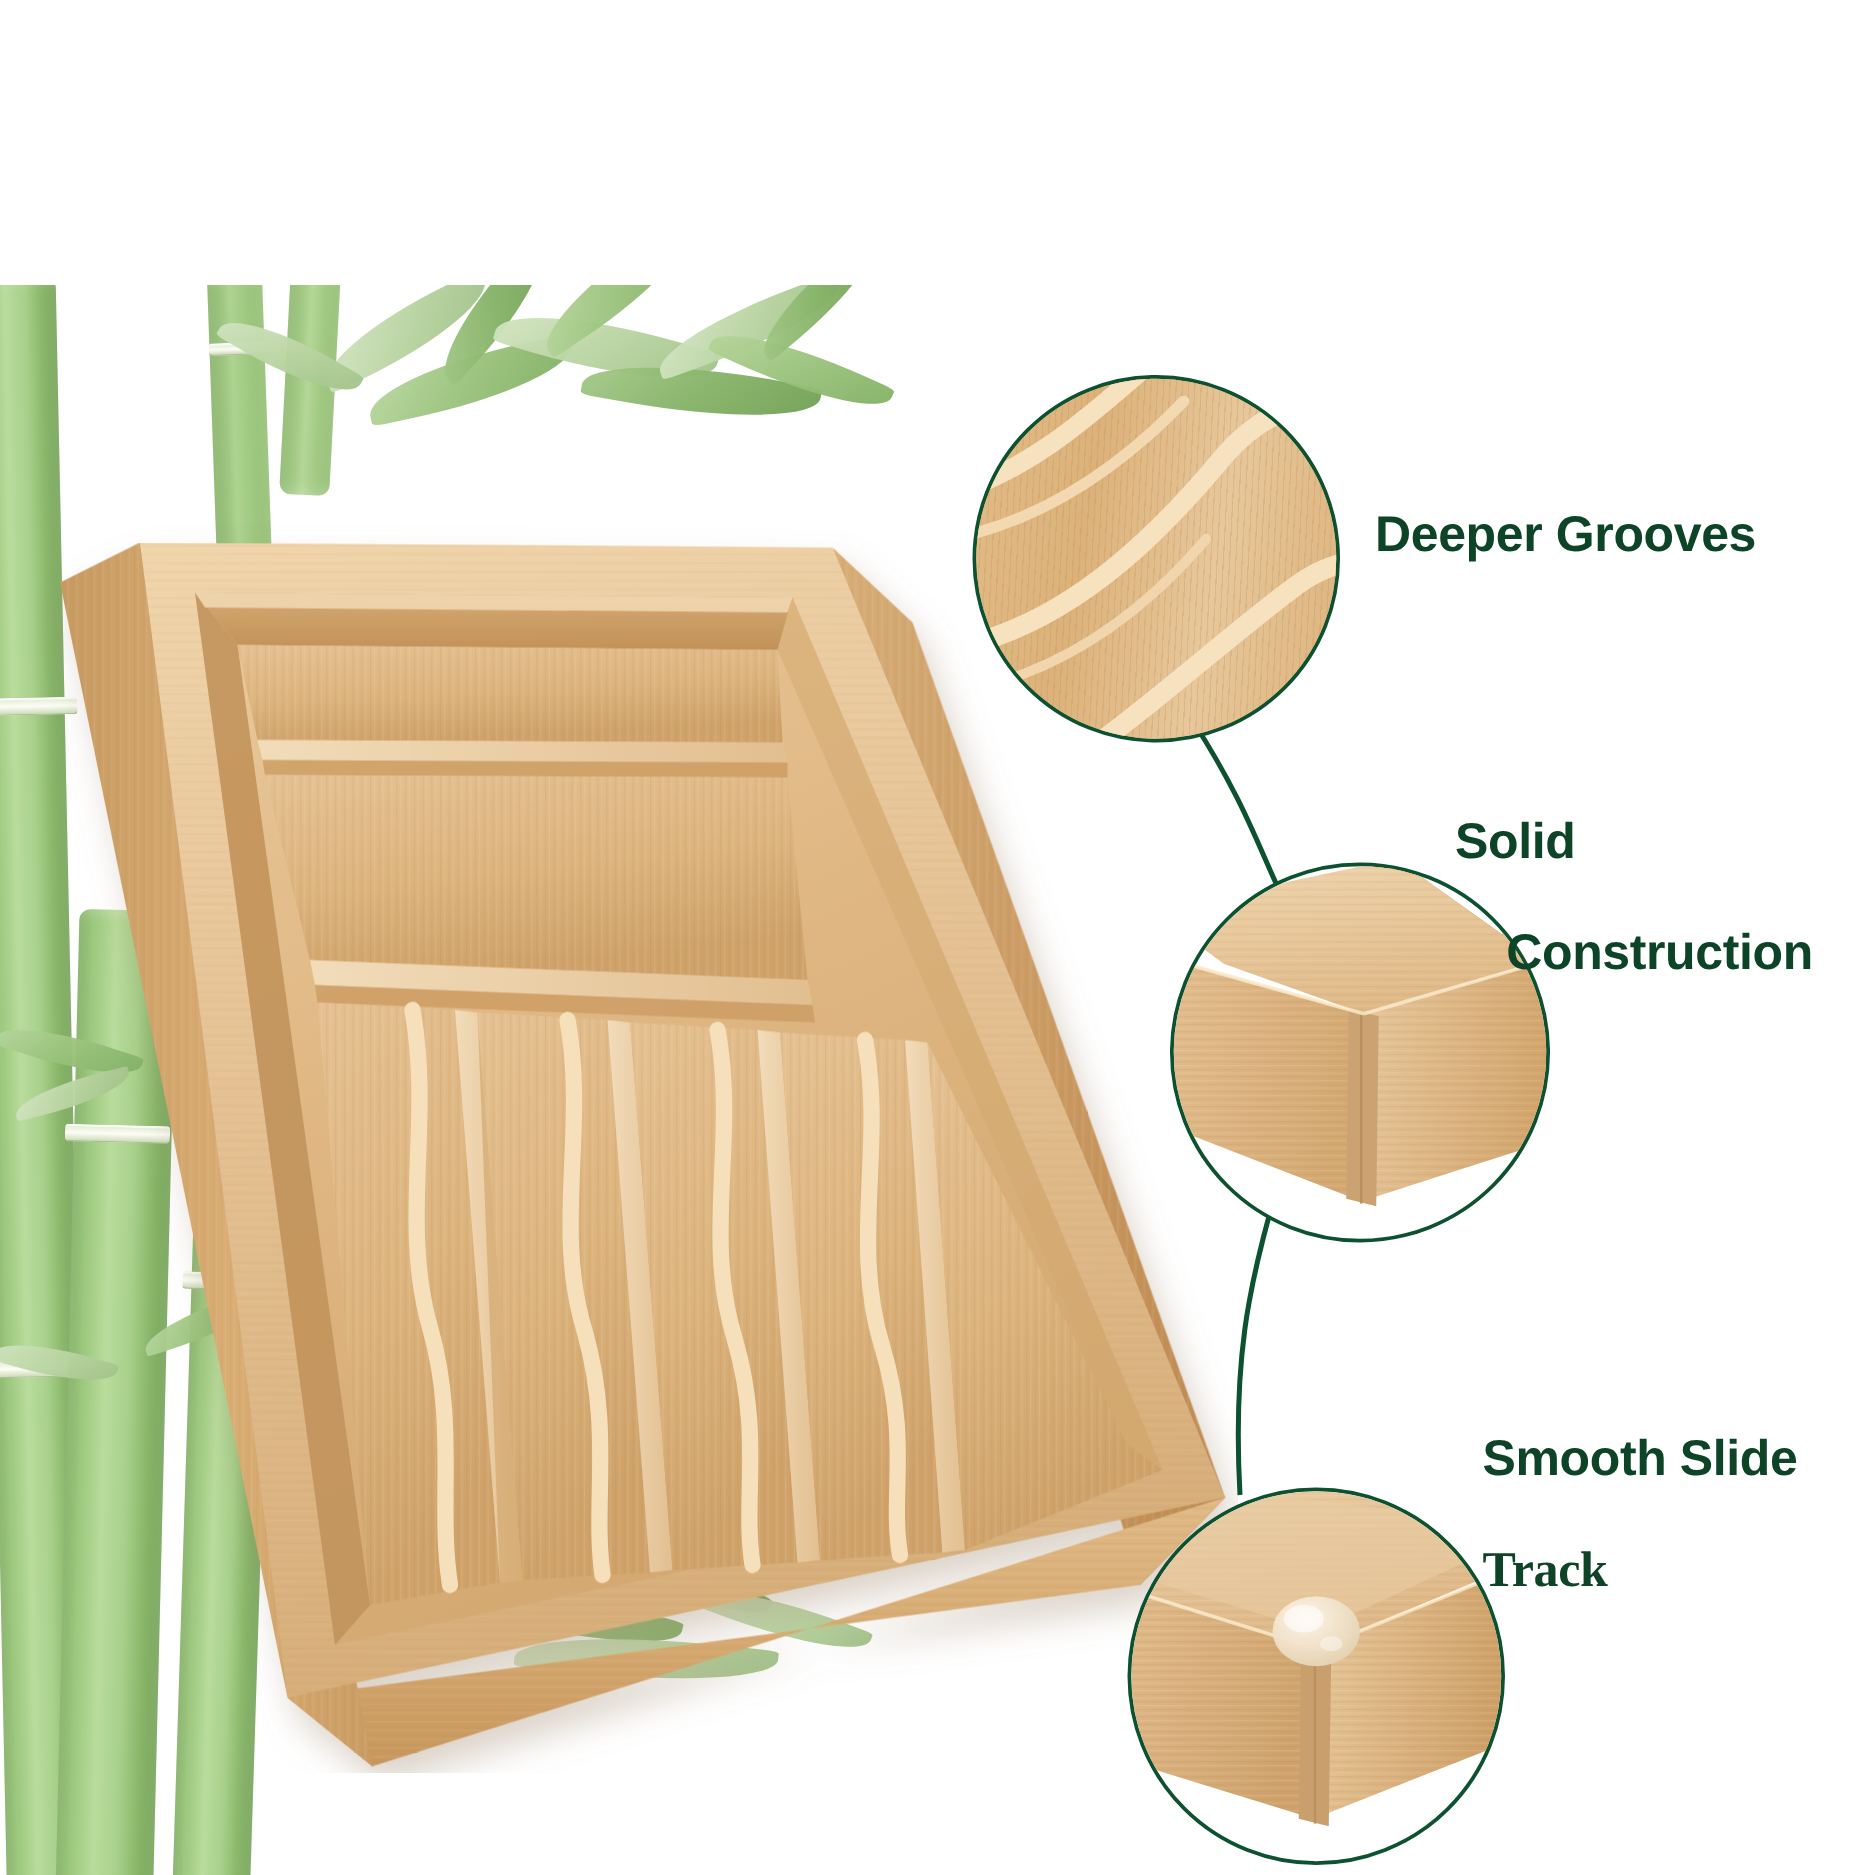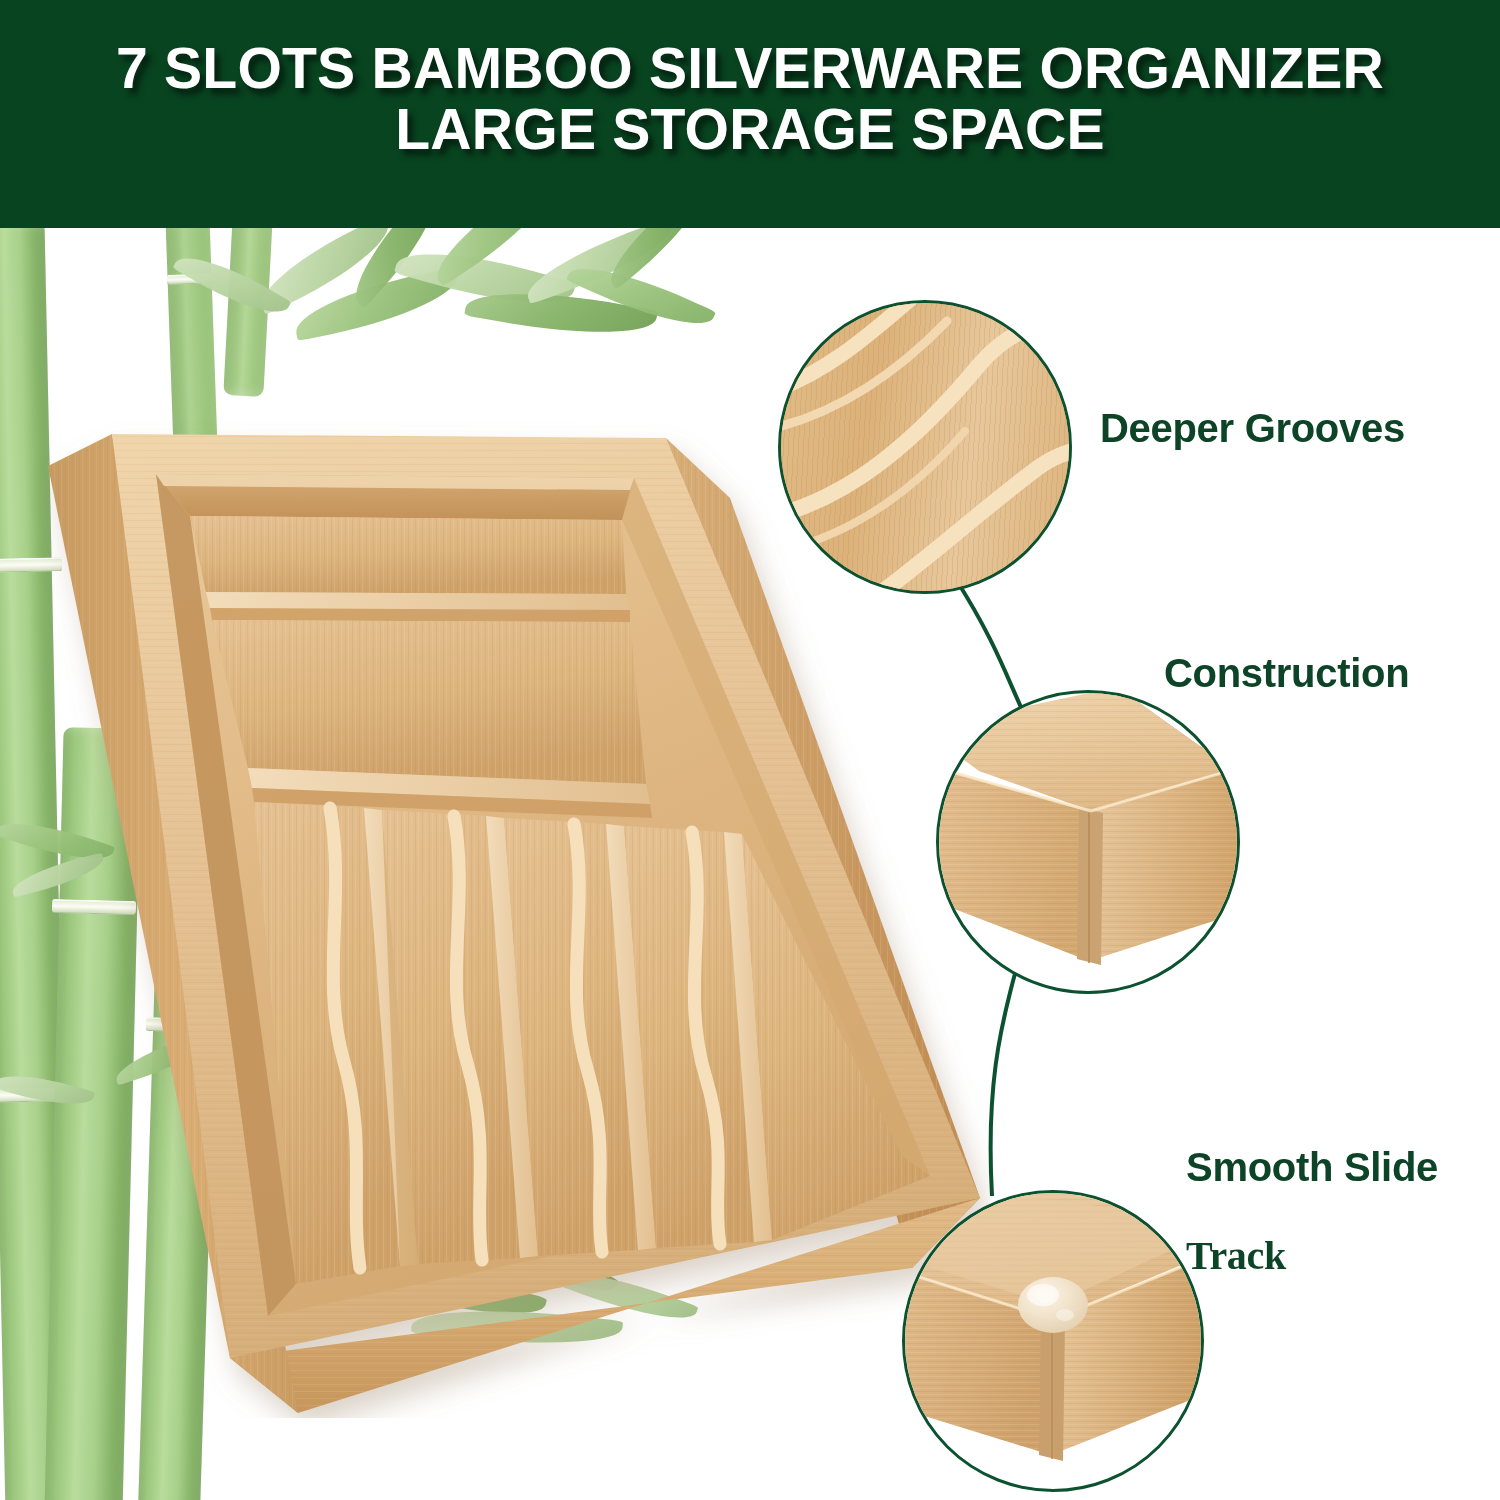--- a/index.html
+++ b/index.html
@@ -154,26 +154,20 @@
     width: 1500px; height: 1272px;
     z-index: 20;
     pointer-events: none;
   }
 </style>
 </head>
 <body>
 
 <div id="page">
 
-  <div id="header-banner">
-    <div id="header-title">
-      <span class="tline">7 SLOTS BAMBOO SILVERWARE ORGANIZER</span>
-      <span class="tline">LARGE STORAGE SPACE</span>
-    </div>
-  </div>
 
   <div id="stage">
 
     <div>
 
       <div class="stalk" style="left:-8px; top:-6px; width:66px; height:1290px; transform:rotate(-1.2deg);"></div>
       <div class="node" style="left:-10px; top:330px; width:72px; transform:rotate(-1.2deg);"></div>
       <div class="node" style="left:-10px; top:860px; width:72px; transform:rotate(-1.2deg);"></div>
 
       <div class="stalk" style="left:54px; top:500px; width:78px; height:790px; transform:rotate(1.4deg);"></div>
@@ -402,21 +396,22 @@
 
           <polygon points="140,114 164,120 162,272 138,266" fill="#cba373"></polygon>
           <line x1="150" y1="116" x2="150" y2="270" stroke="#b58b57" stroke-width="2" opacity="0.8"></line>
 
           <line x1="-12" y1="72" x2="152" y2="118" stroke="#fbeacb" stroke-width="3" opacity="0.85"></line>
           <line x1="152" y1="118" x2="310" y2="72" stroke="#fbeacb" stroke-width="3" opacity="0.8"></line>
         </svg>
       </div>
     </div>
     <div class="callout-label" style="left:1164px; top:378px;">
-      <span style="display:block;">Construction</span>
+      <span style="display:block;">Solid</span>
+      <span style="display:block;margin-left:41px;">Construction</span>
     </div>
 
     <div class="callout-circle" style="left:902px; top:962px; width:296px; height:296px; background:#ffffff;">
       <div class="corner-art">
         <svg width="296" height="296" viewBox="0 0 296 296" style="position:absolute; inset:0;">
           <defs>
             <linearGradient id="tTop" x1="0.1" y1="0" x2="0.6" y2="1">
               <stop offset="0%" stop-color="#ecd0a8"></stop>
               <stop offset="100%" stop-color="#dcb584"></stop>
             </linearGradient>

